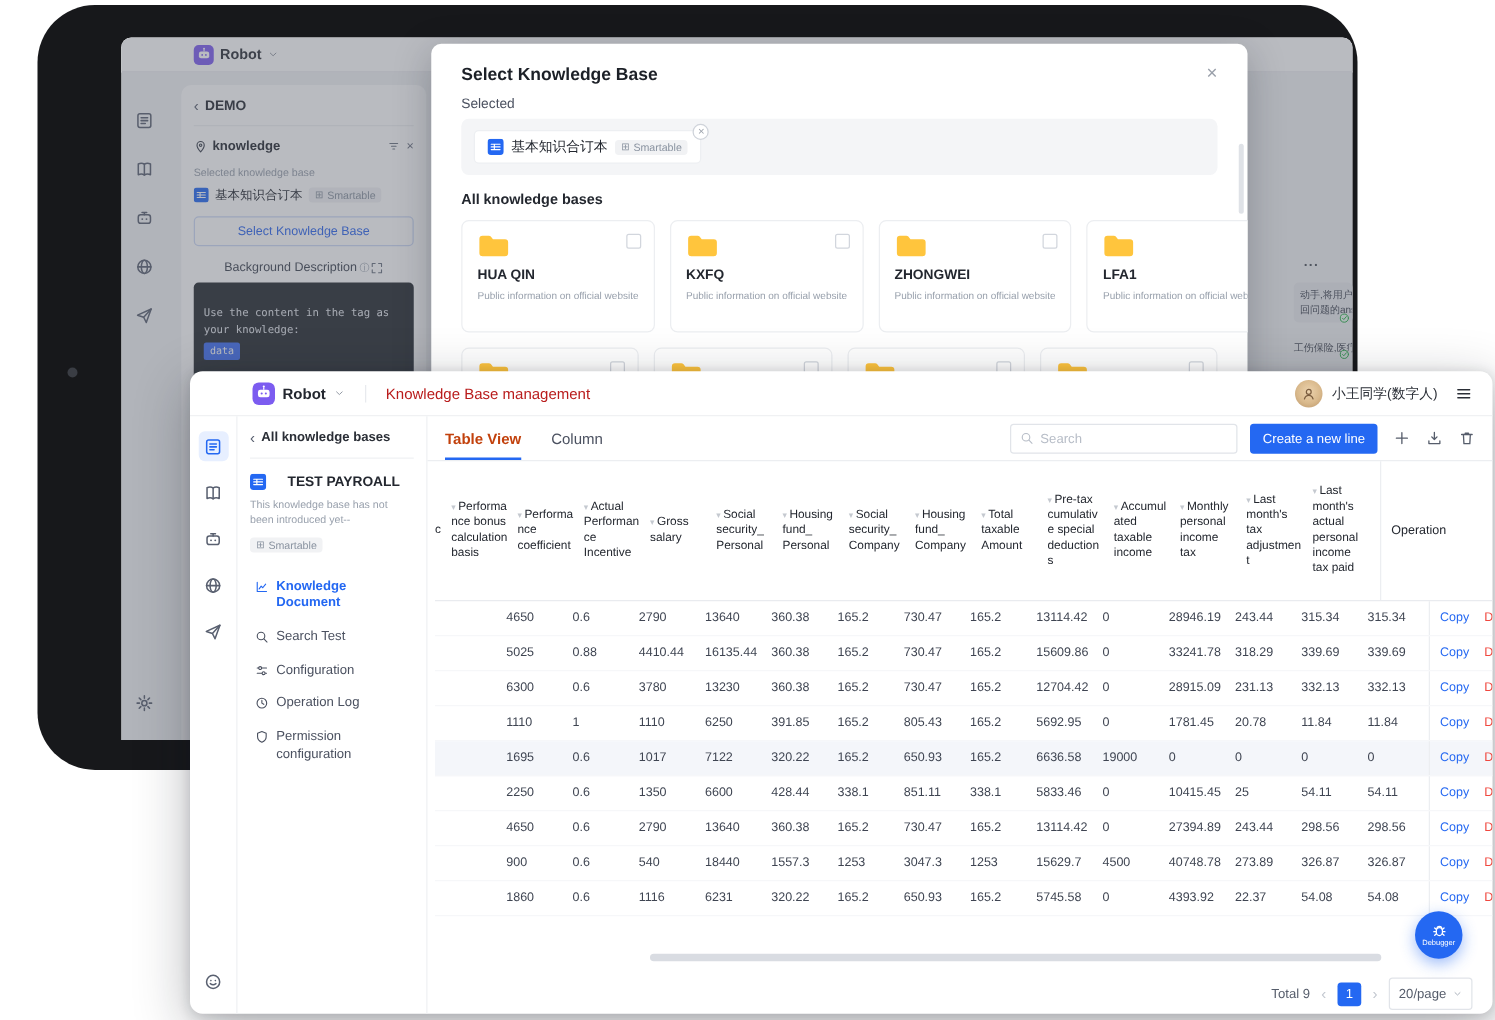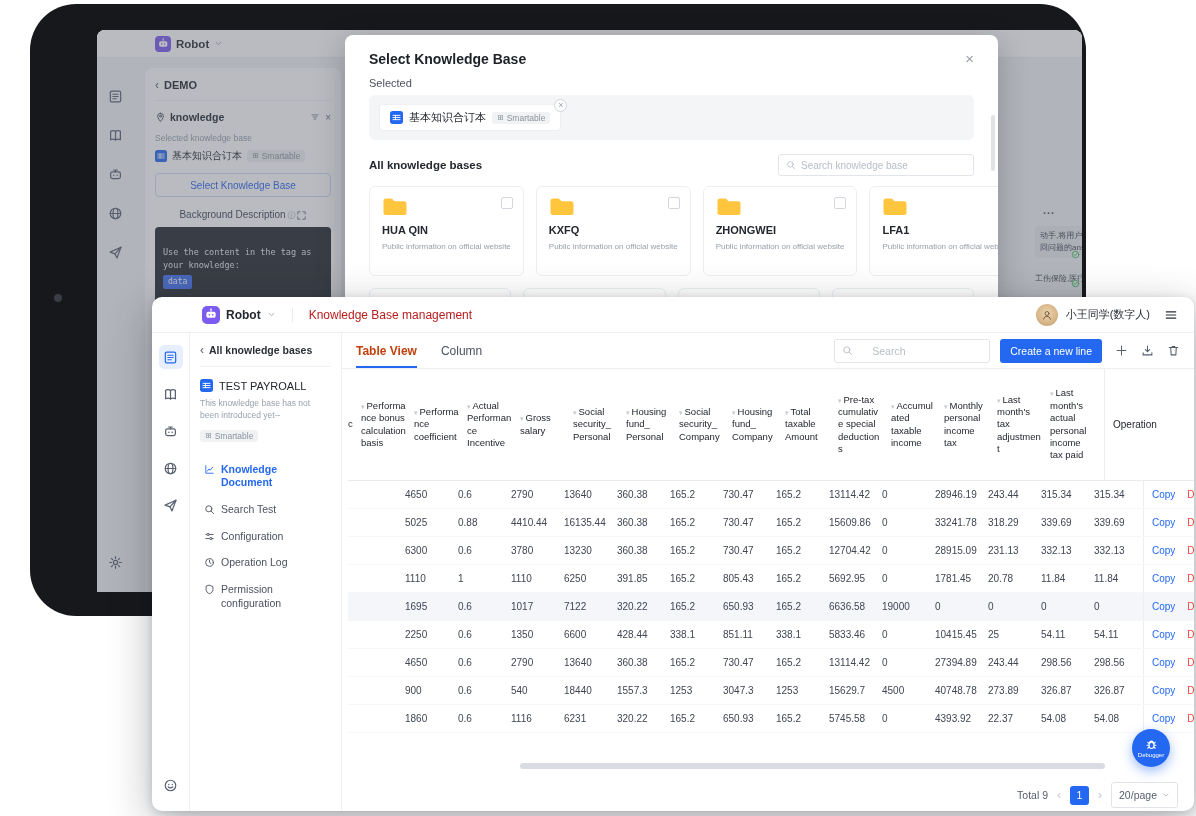--- a/index.html
+++ b/index.html
@@ -78,36 +78,36 @@
 .fg-title{font-size:12px;color:#b91c1c}
 .fg-top-right{margin-left:auto;display:flex;align-items:center;gap:8px}
 .avatar{width:22px;height:22px;border-radius:50%;background:radial-gradient(circle at 50% 42%,#ecd3ae 0%,#d9b98c 55%,#b99468 100%);display:flex;align-items:center;justify-content:center;color:#7a5c3e;font-size:12px;overflow:hidden;cursor:pointer}
 .fg-user{font-size:11px;color:#2a2e36}
 .burger{color:#2a2e36;font-size:14px;margin-left:6px;display:inline-flex;cursor:pointer}
 .fg-body{flex:1;display:flex;min-height:0}
 .fg-rail{width:38px;flex:none;border-right:1px solid #f0f1f3;display:flex;flex-direction:column;align-items:center;padding:12px 0 14px;gap:13px;color:#596070;font-size:15px}
 .fg-side{width:152px;flex:none;border-right:1px solid #f0f1f3;padding:10px;display:flex;flex-direction:column;align-items:flex-start}
 .side-back{display:flex;align-items:center;gap:5px;font-size:10.5px;font-weight:700;color:#2a2e36;width:100%;padding-bottom:9px;border-bottom:1px solid #f0f1f3;cursor:pointer}
 .side-back .chev{font-size:12px;font-weight:400;color:#596070}
-.side-kb{margin-top:12px;display:flex;align-items:center;gap:6px;font-size:11px;font-weight:400;color:#23272f}
+.side-kb{margin-top:12px;display:flex;align-items:center;gap:17px;font-size:11px;font-weight:700;color:#23272f}
 .side-kb .ticon{font-size:13px;display:inline-flex}
 .side-desc{margin-top:6px;font-size:8.5px;color:#99a1ad;line-height:1.4}
 .fg-side .tag{margin-top:8px}
 .side-menu{margin-top:16px;display:flex;flex-direction:column;gap:3px;width:100%}
 .menu-item{display:flex;align-items:flex-start;gap:6px;padding:5px 4px;font-size:10.5px;color:#4b5160;border-radius:4px;line-height:1.3;cursor:pointer}
 .menu-item .mi-icon{font-size:11px;display:inline-flex;margin-top:1px;flex:none}
 .menu-active{color:#2468F2;font-weight:700}
 .fg-main{flex:1;display:flex;flex-direction:column;min-width:0}
 .tabs-row{height:36px;flex:none;display:flex;align-items:center;padding:0 14px;border-bottom:1px solid #eceef1}
 .tabs{display:flex;gap:24px;height:100%}
 .tab{position:relative;display:flex;align-items:center;font-size:12px;color:#4b5160;cursor:pointer}
 .tab-active{color:#c2410c;font-weight:700}
 .tab-active::after{content:"";position:absolute;left:0;right:0;bottom:0;height:2px;background:#2468F2}
 .sp{flex:1}
-.tb-search{display:flex;align-items:center;gap:19px;width:156px;height:24px;border:1px solid #e1e4e9;border-radius:3px;padding:0 7px;color:#b7bdc7;background:#fff;font-size:11px}
+.tb-search{display:flex;align-items:center;gap:5px;width:182px;height:24px;border:1px solid #e1e4e9;border-radius:3px;padding:0 7px;color:#b7bdc7;background:#fff;font-size:11px}
 .tb-search input{border:none;outline:none;flex:1;font-size:10.5px;font-family:inherit;background:transparent;color:#3f4552;min-width:0}
 .tb-search input::placeholder{color:#b7bdc7}
 .tb-btn{margin-left:10px;height:24px;padding:0 10px;background:#2468F2;border:none;border-radius:3px;color:#fff;font-size:10.5px;font-family:inherit;display:flex;align-items:center;cursor:pointer;white-space:nowrap}
 .tb-ic{margin-left:13px;color:#565d6b;font-size:13px;display:inline-flex;cursor:pointer}
 .table-zone{flex:1;position:relative;min-height:0;padding-left:6px}
 .thead{display:flex;min-height:112px;border-bottom:1px solid #e9ebef}
 .th{flex:0 0 53px;width:53px;display:flex;align-items:center;padding:0 4px;font-size:9.5px;color:#23272f;line-height:1.3;word-break:break-word;cursor:pointer}
 .th-text{display:block}
 .th-clip,.td-clip{flex:0 0 9px;width:9px;padding:0;overflow:hidden}
 .sort-caret{color:#c5c9d0;font-size:7px;margin-right:2px}
@@ -301,29 +301,20 @@
       <span class="chip-name">基本知识合订本</span>
       <span class="tag">
           <span class="tag-grid">⊞</span>
           <span>Smartable</span>
         </span>
       <span class="chip-remove">×</span>
     </div>
   </div>
   <div class="allkb-row">
     <div class="allkb-label">All knowledge bases</div>
-    <label class="m-search">
-      <span style="display:inline-flex;font-size:10px">
-          <svg width="1em" height="1em" viewBox="0 0 16 16" fill="none" stroke="currentColor" stroke-width="1.3" stroke-linecap="round" stroke-linejoin="round">
-            <circle cx="7" cy="7" r="4.4"></circle>
-            <path d="M10.4 10.4 14 14"></path>
-          </svg>
-        </span>
-      <input placeholder="Search knowledge base" style="">
-    </label>
   </div>
   <div class="kb-grid">
       <div class="kb-card">
         <svg width="26" height="20" viewBox="0 0 26 20">
           <path d="M1.5 4A2.5 2.5 0 0 1 4 1.5h5.1a2 2 0 0 1 1.56.75l1.7 2.05H22a2.5 2.5 0 0 1 2.5 2.5v8.7A2.5 2.5 0 0 1 22 18H4a2.5 2.5 0 0 1-2.5-2.5z" fill="#FFC53D"></path>
         </svg>
         <span class="kb-check"></span>
         <div class="kb-name">HUA QIN</div>
         <div class="kb-desc">Public information on official website</div>
       </div>

